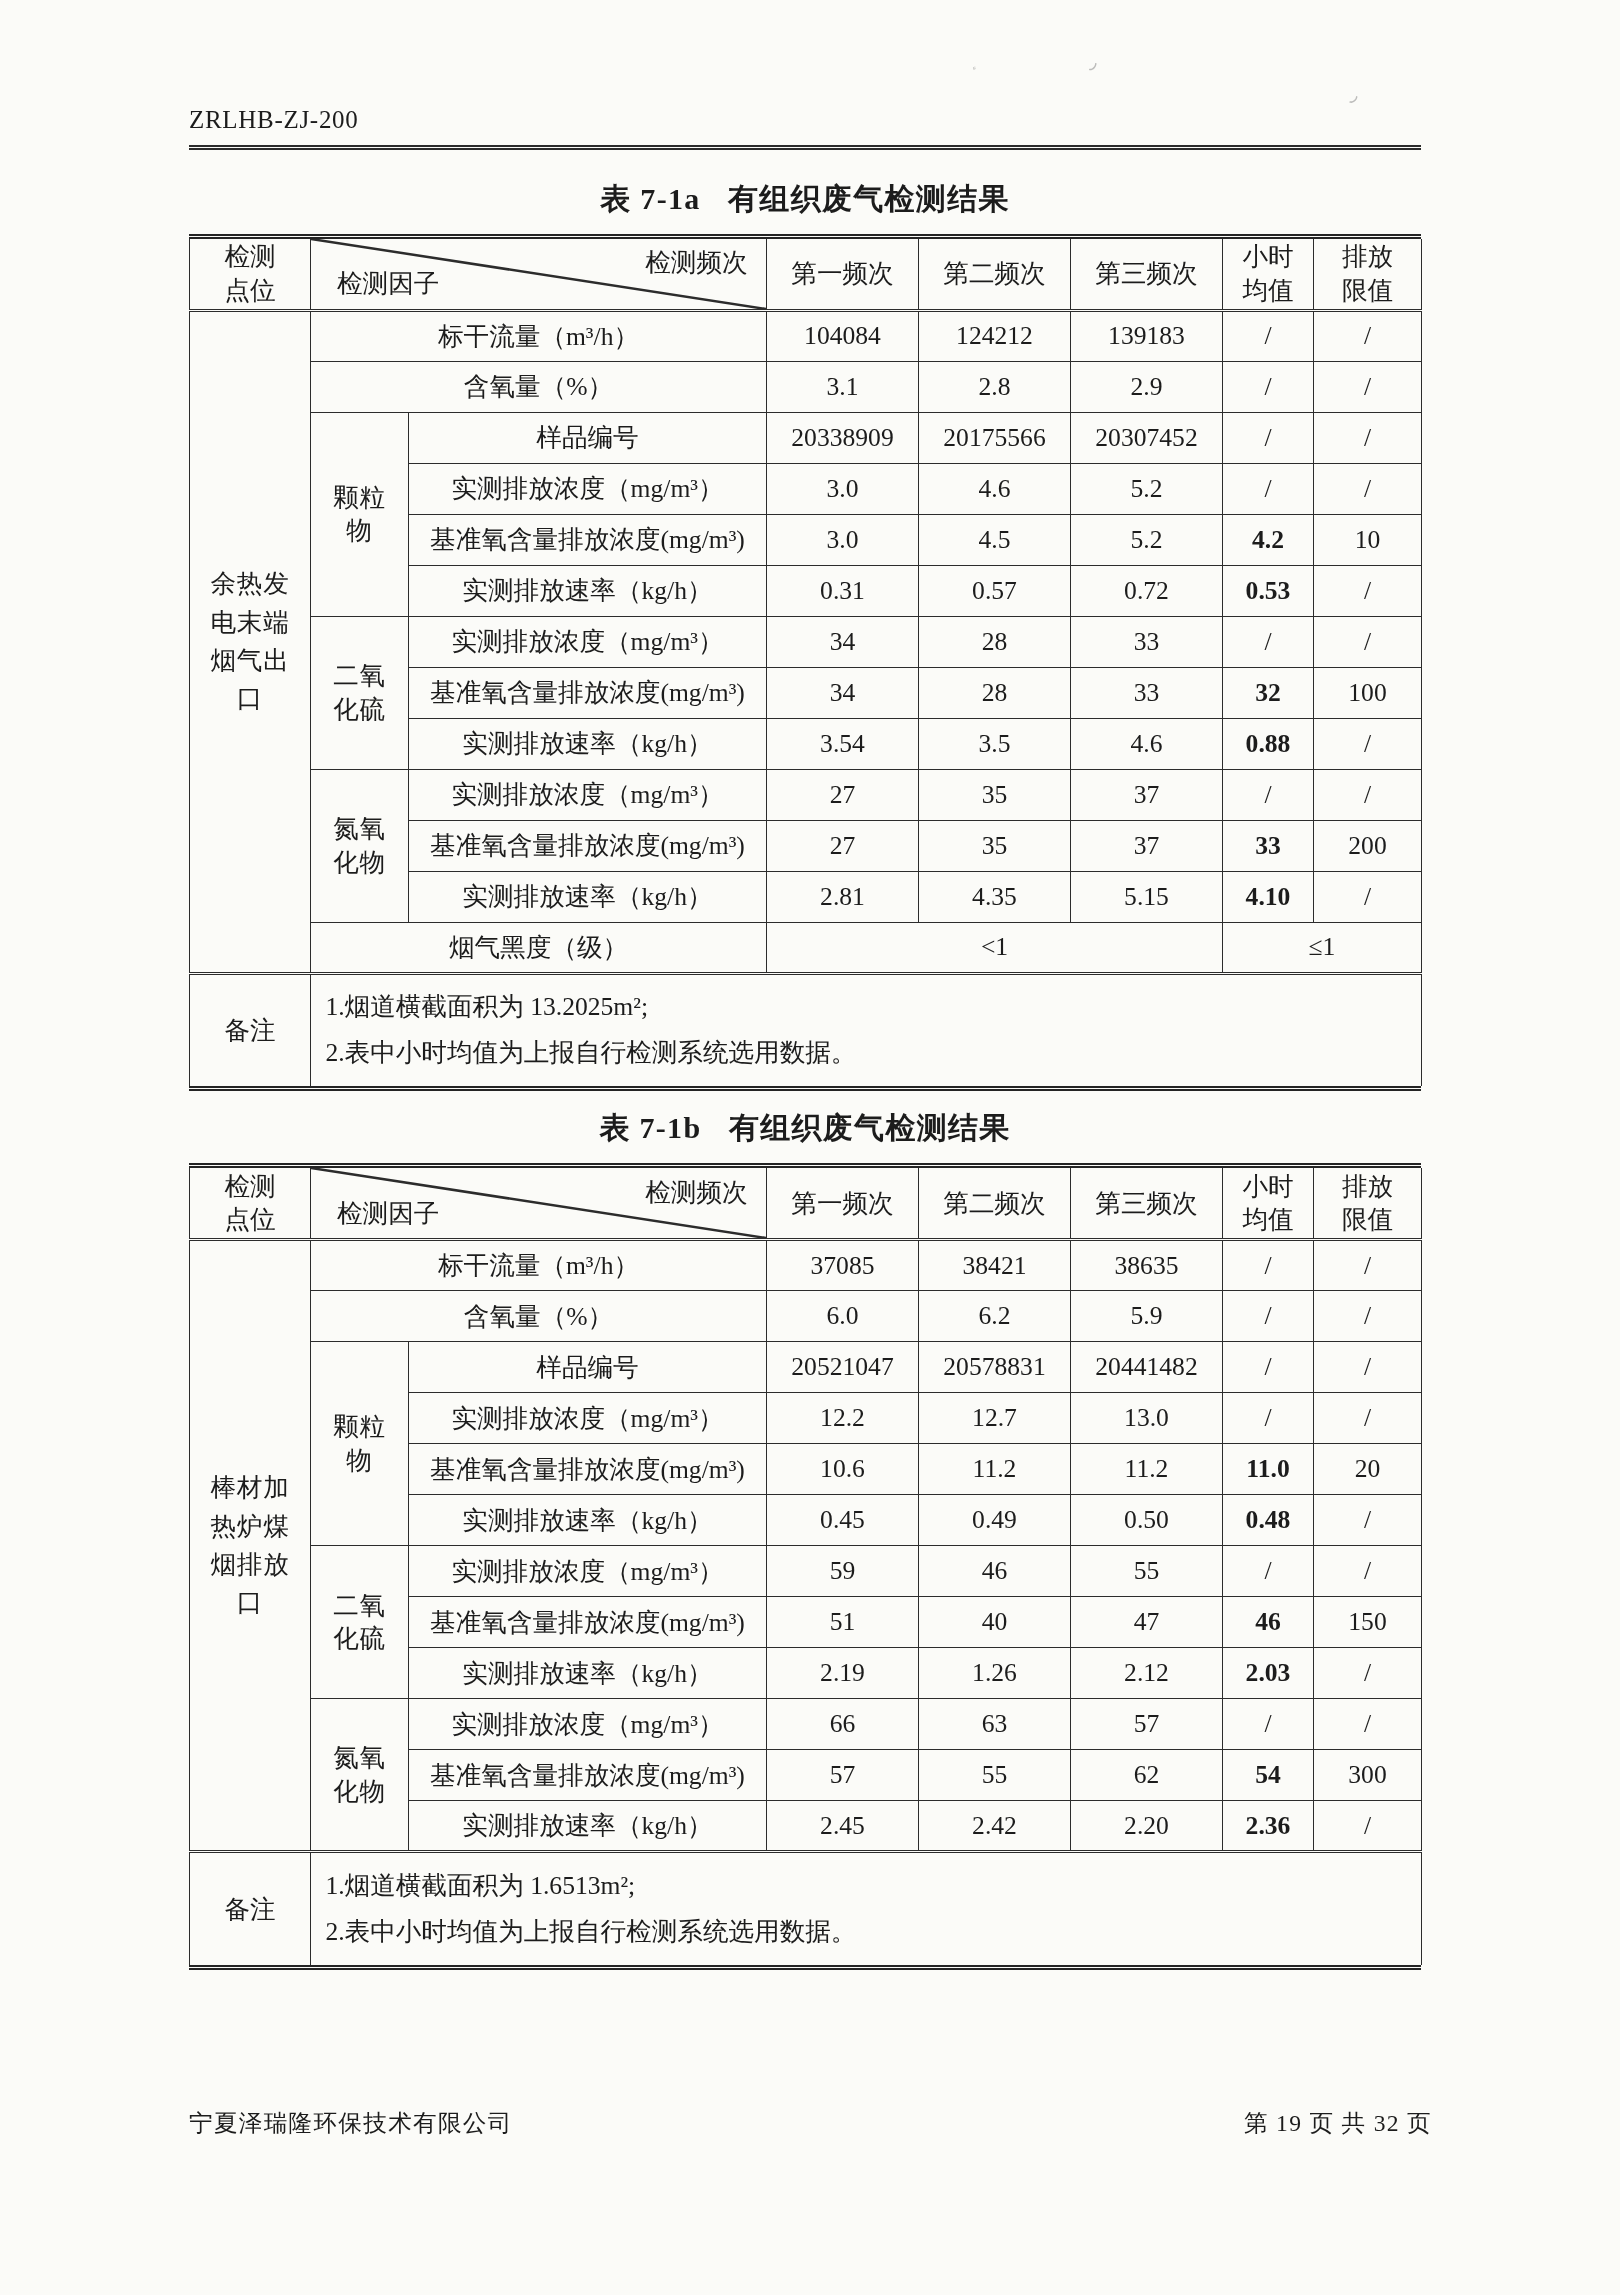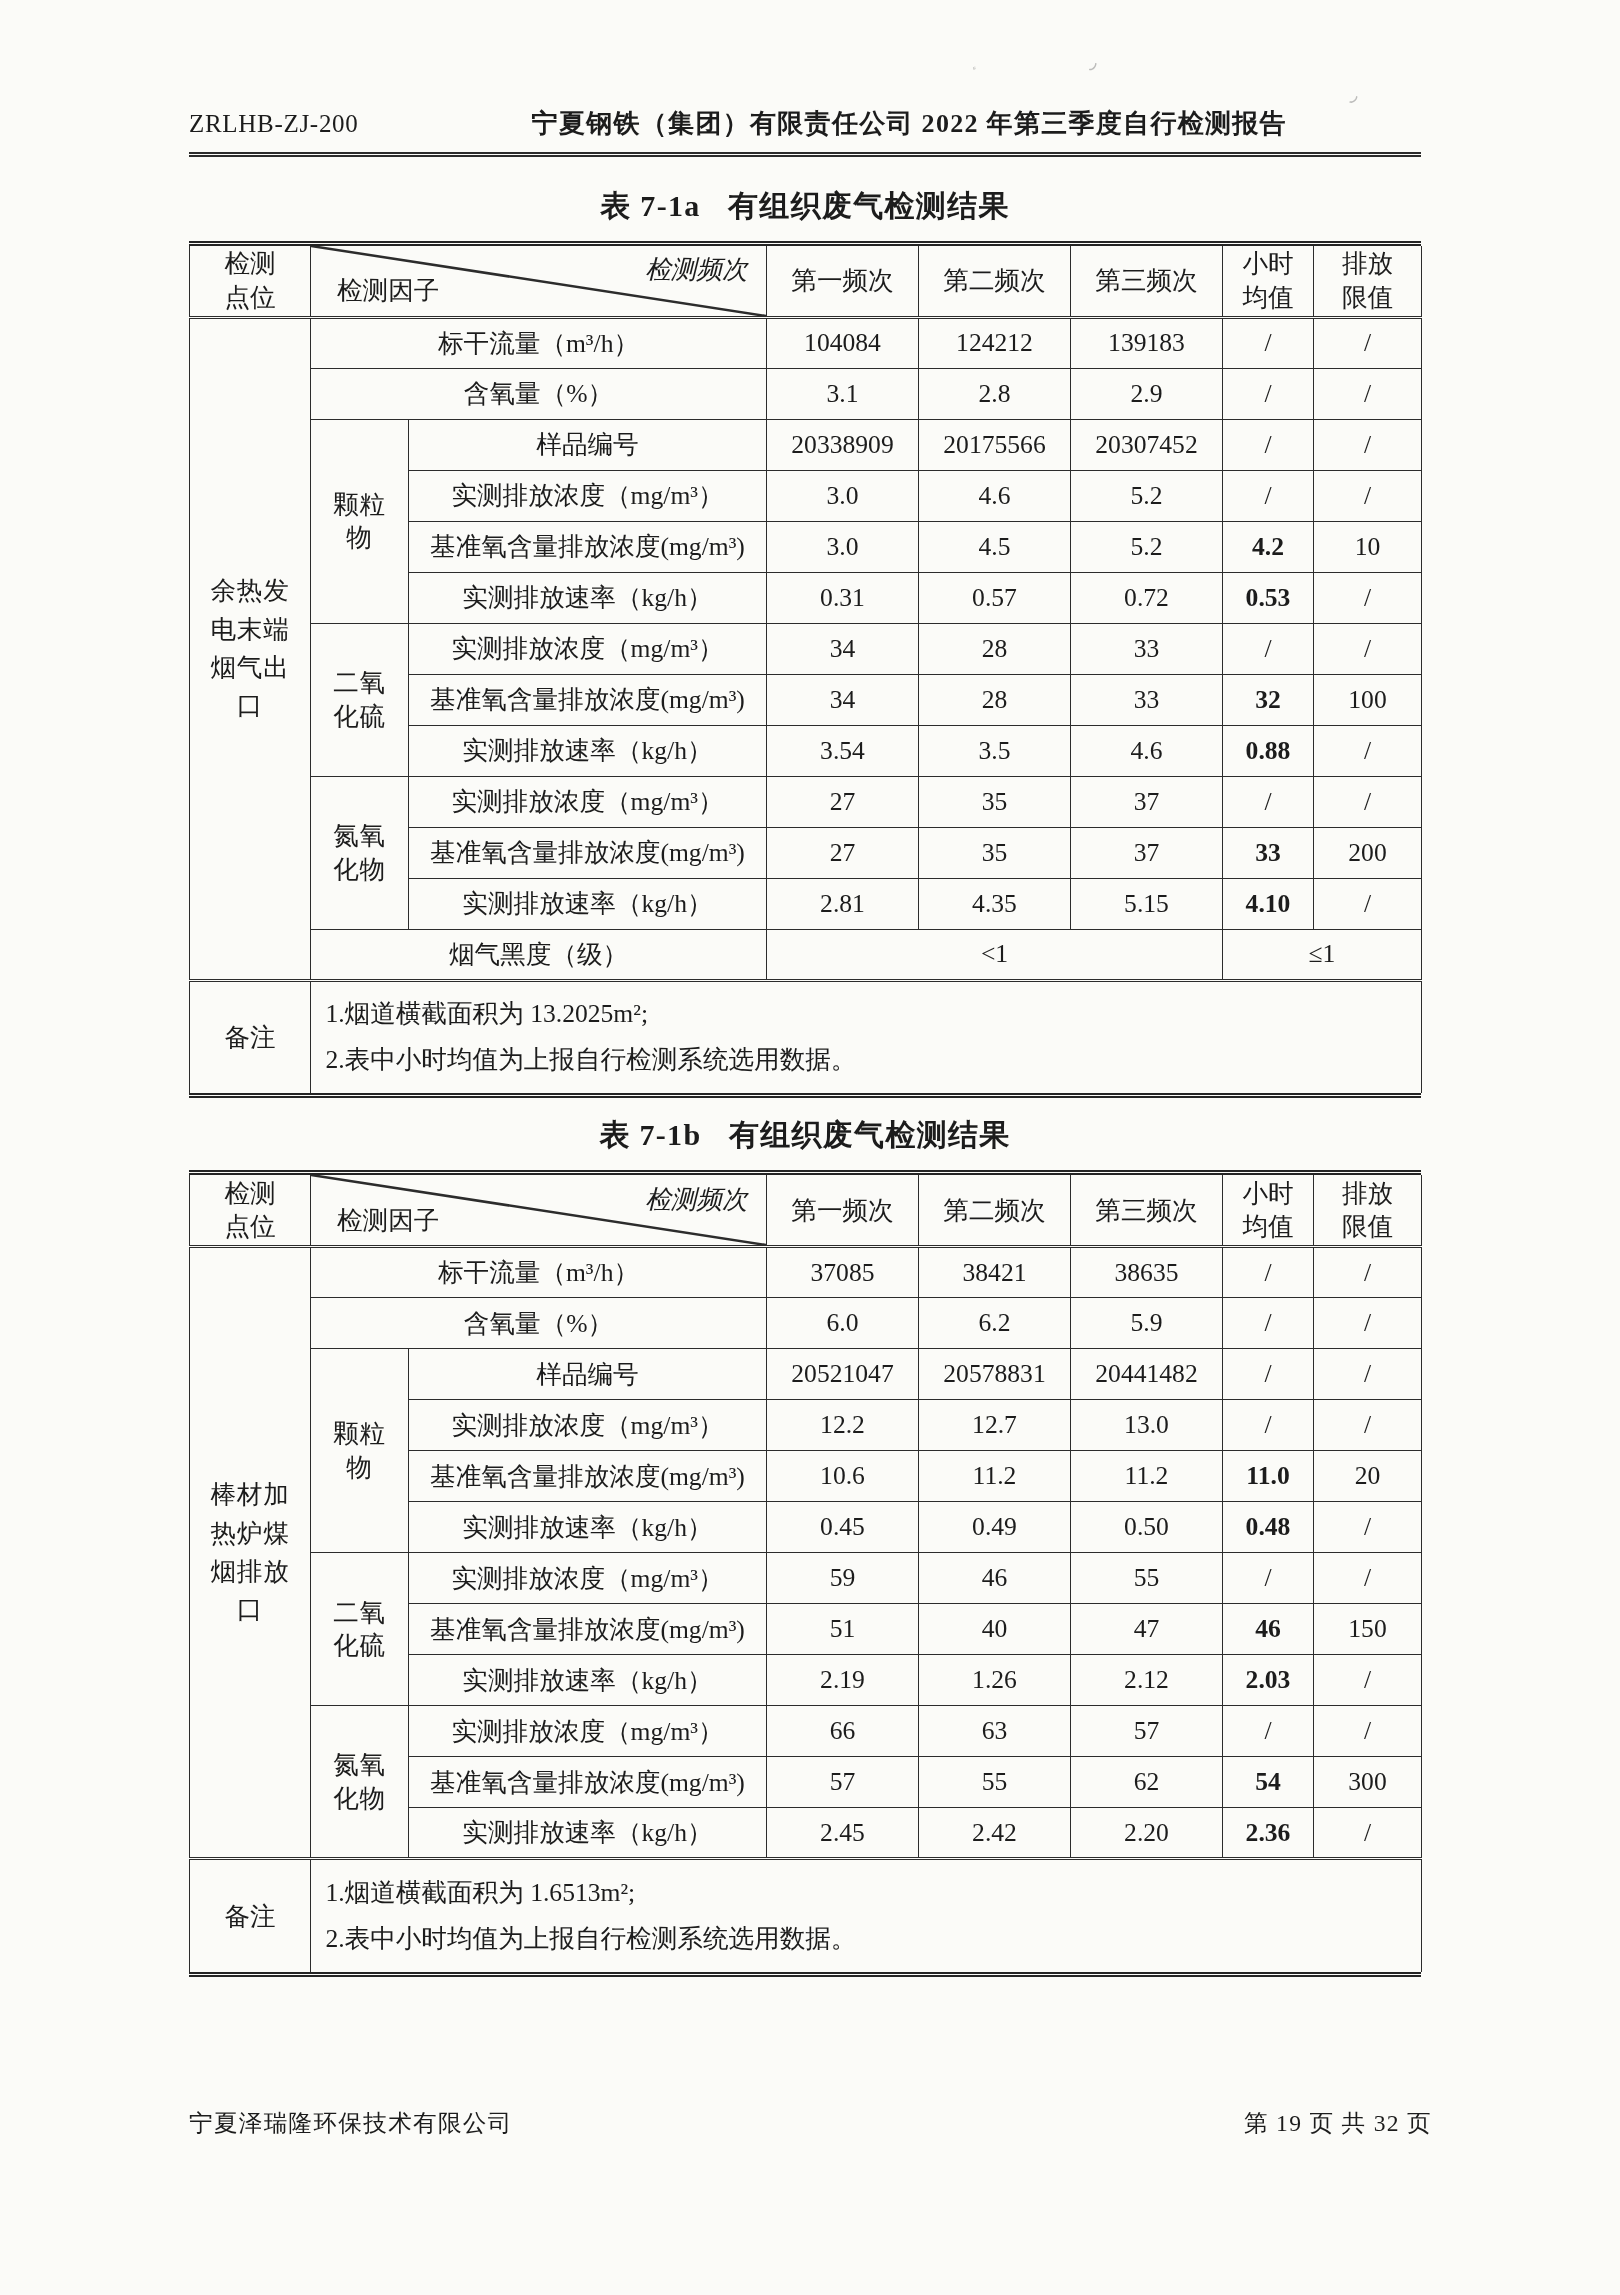--- a/index.html
+++ b/index.html
@@ -34,41 +34,40 @@
   .mtable thead th{border-bottom:3.9px double #2c2c2c;}
   .mtable tr.data-row{height:51px;}
   .mtable tr.notes-row td{border-top:3.9px double #2c2c2c;height:98px;}
   .wrap2{display:inline-block;width:2.15em;line-height:1.32;}
   .wrap3{display:inline-block;width:3.15em;line-height:1.5;}
   .grp-cell,.point-cell{letter-spacing:0.7px;}
   .val.bold{font-weight:bold;}
   
   th.diag{position:relative;}
   th.diag svg{position:absolute;left:0;top:0;width:100%;height:100%;}
-  th.diag .diag-top{position:absolute;top:6.6px;right:18.4px;font-style:italic;}
+  th.diag .diag-top{position:absolute;top:6.6px;right:18.4px;}
   th.diag .diag-bottom{position:absolute;bottom:7.9px;left:26px;}
   
   td.notes-cell{text-align:left;padding:6.6px 13px 6.6px 14.4px;}
   td.notes-cell .note-line{line-height:46px;font-size:25.6px;}
   
   .page-footer{position:absolute;left:189px;top:2107px;width:1243px;display:flex;justify-content:space-between;font-size:23.6px;letter-spacing:1.3px;gap:27px;}
   
   .pencil-mark{position:absolute;color:#8a8a8a;font-size:19.7px;font-family:"DejaVu Sans",sans-serif;opacity:.55;}
   .mark-1{left:1091px;top:51px;transform:rotate(14deg);}
   .mark-2{left:973px;top:66px;transform:rotate(-6deg);font-size:14.4px;}
   .mark-3{left:1352px;top:84px;transform:rotate(20deg);}
 </style>
 </head>
 <body>
 
 <div class="content">
 
   <div class="page-header">
     <span class="doc-code">ZRLHB-ZJ-200</span>
-    <span class="report-title">宁夏钢铁（集团）有限责任公司 2022 年第三季度自行检测报告</span>
   </div>
   <hr class="header-rule">
 
   <div class="tbl-caption">
     <span class="cap-prefix">表 7-1a</span><span>有组织废气检测结果</span>
   </div>
 
   <div class="tblwrap">
   <table class="mtable">
     <colgroup>

